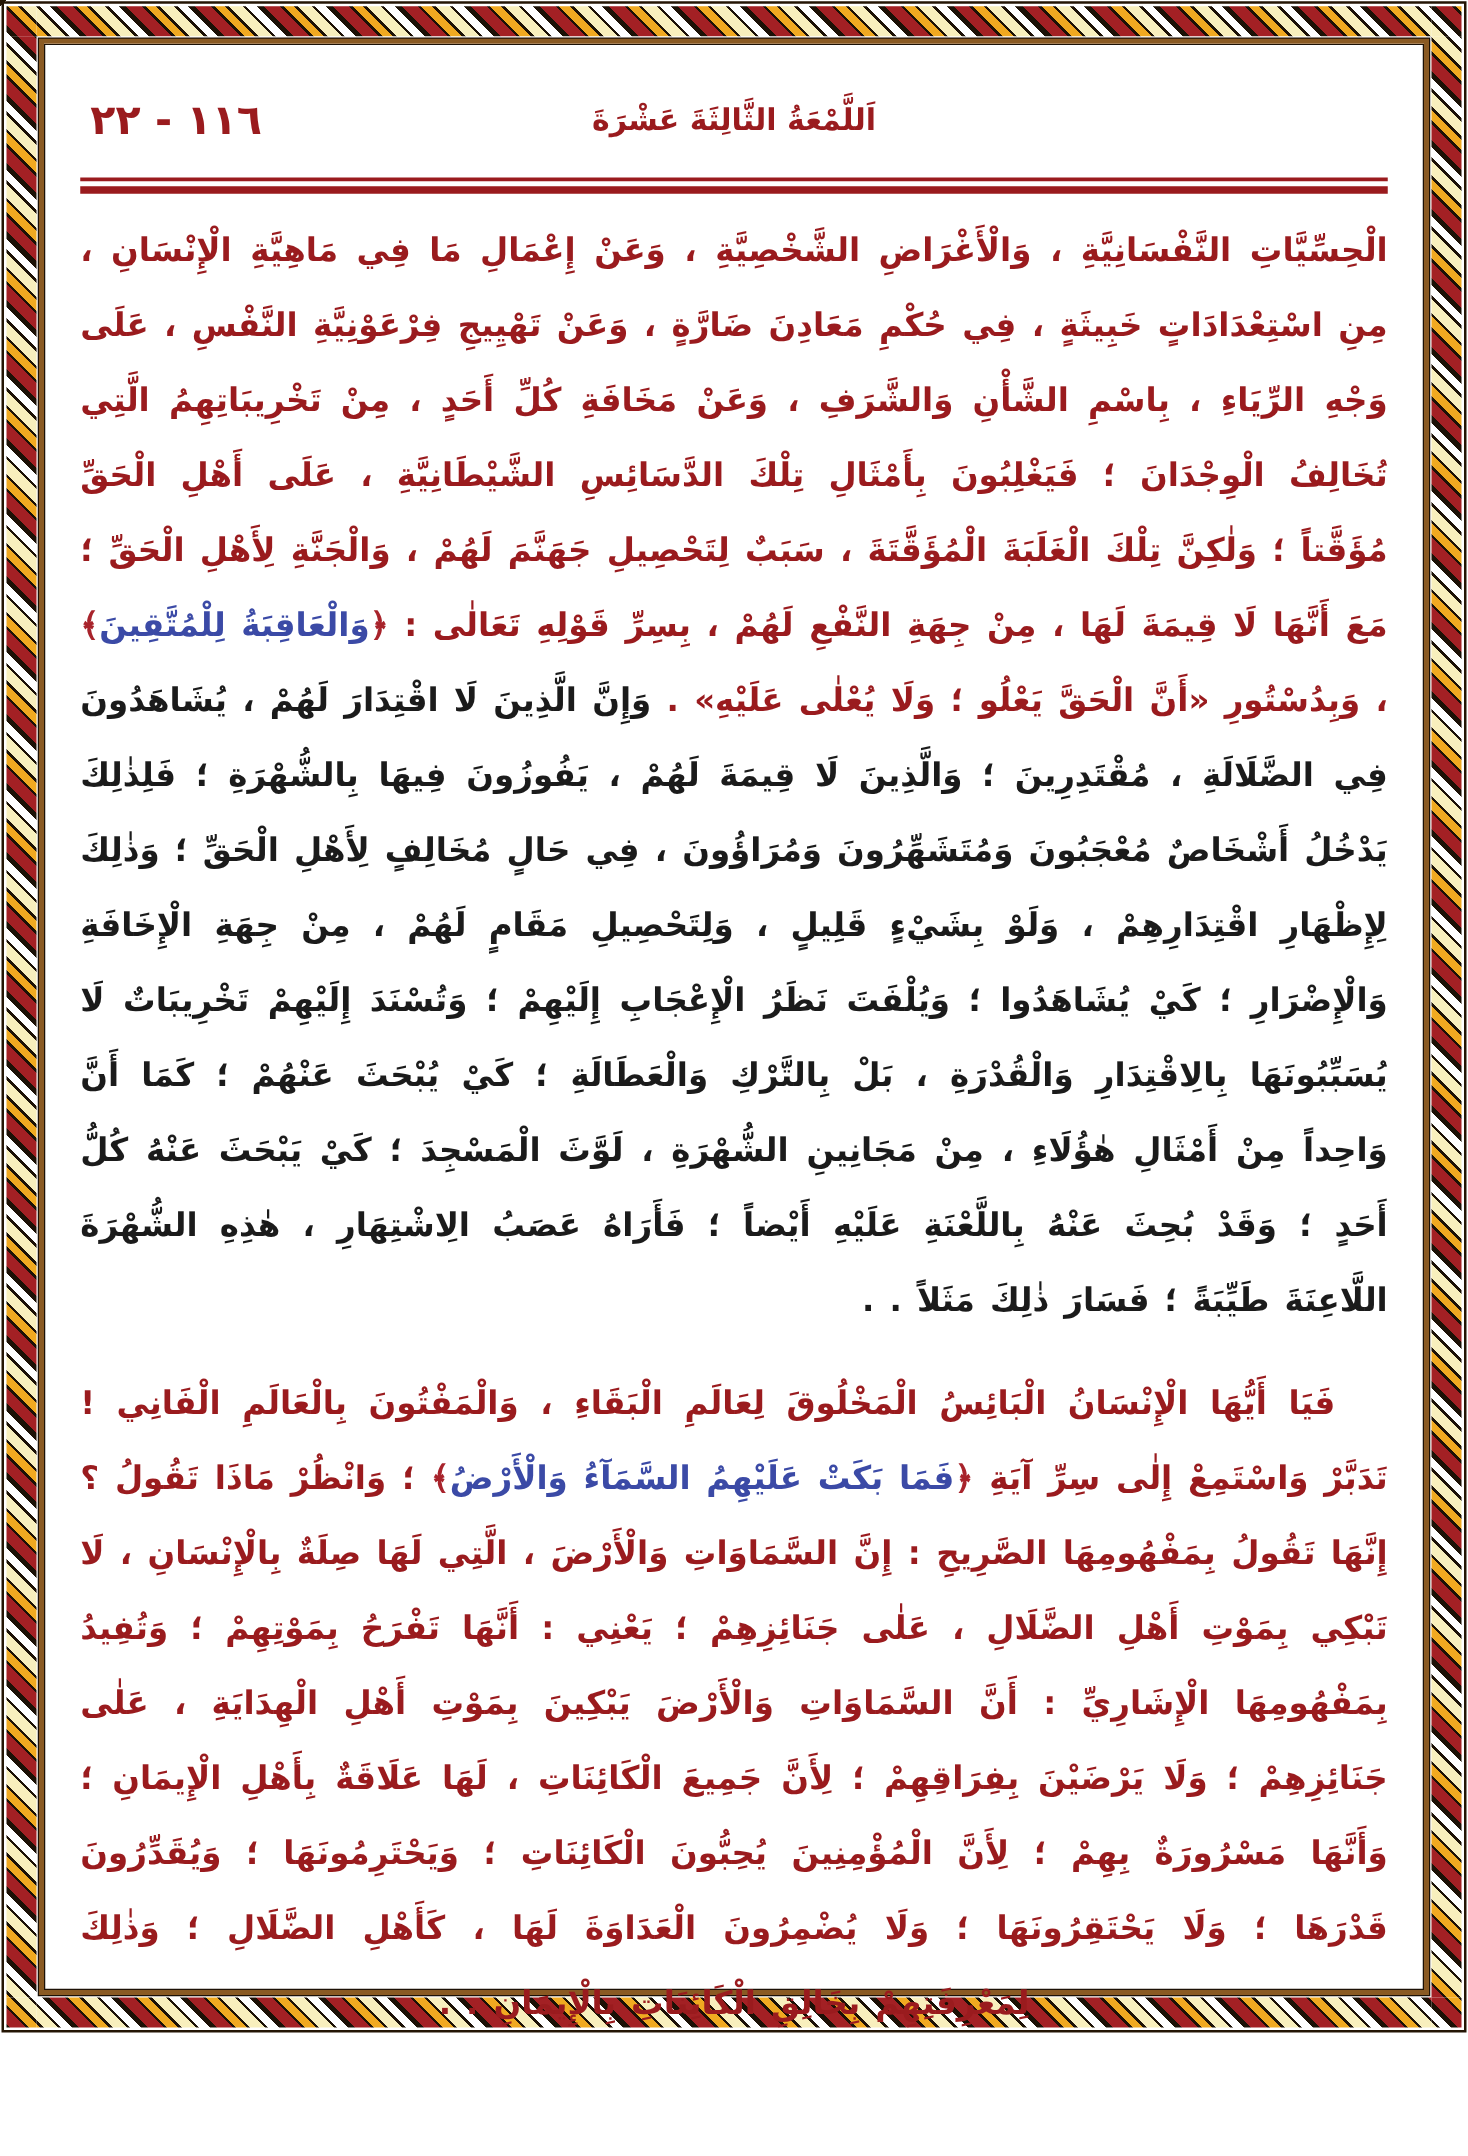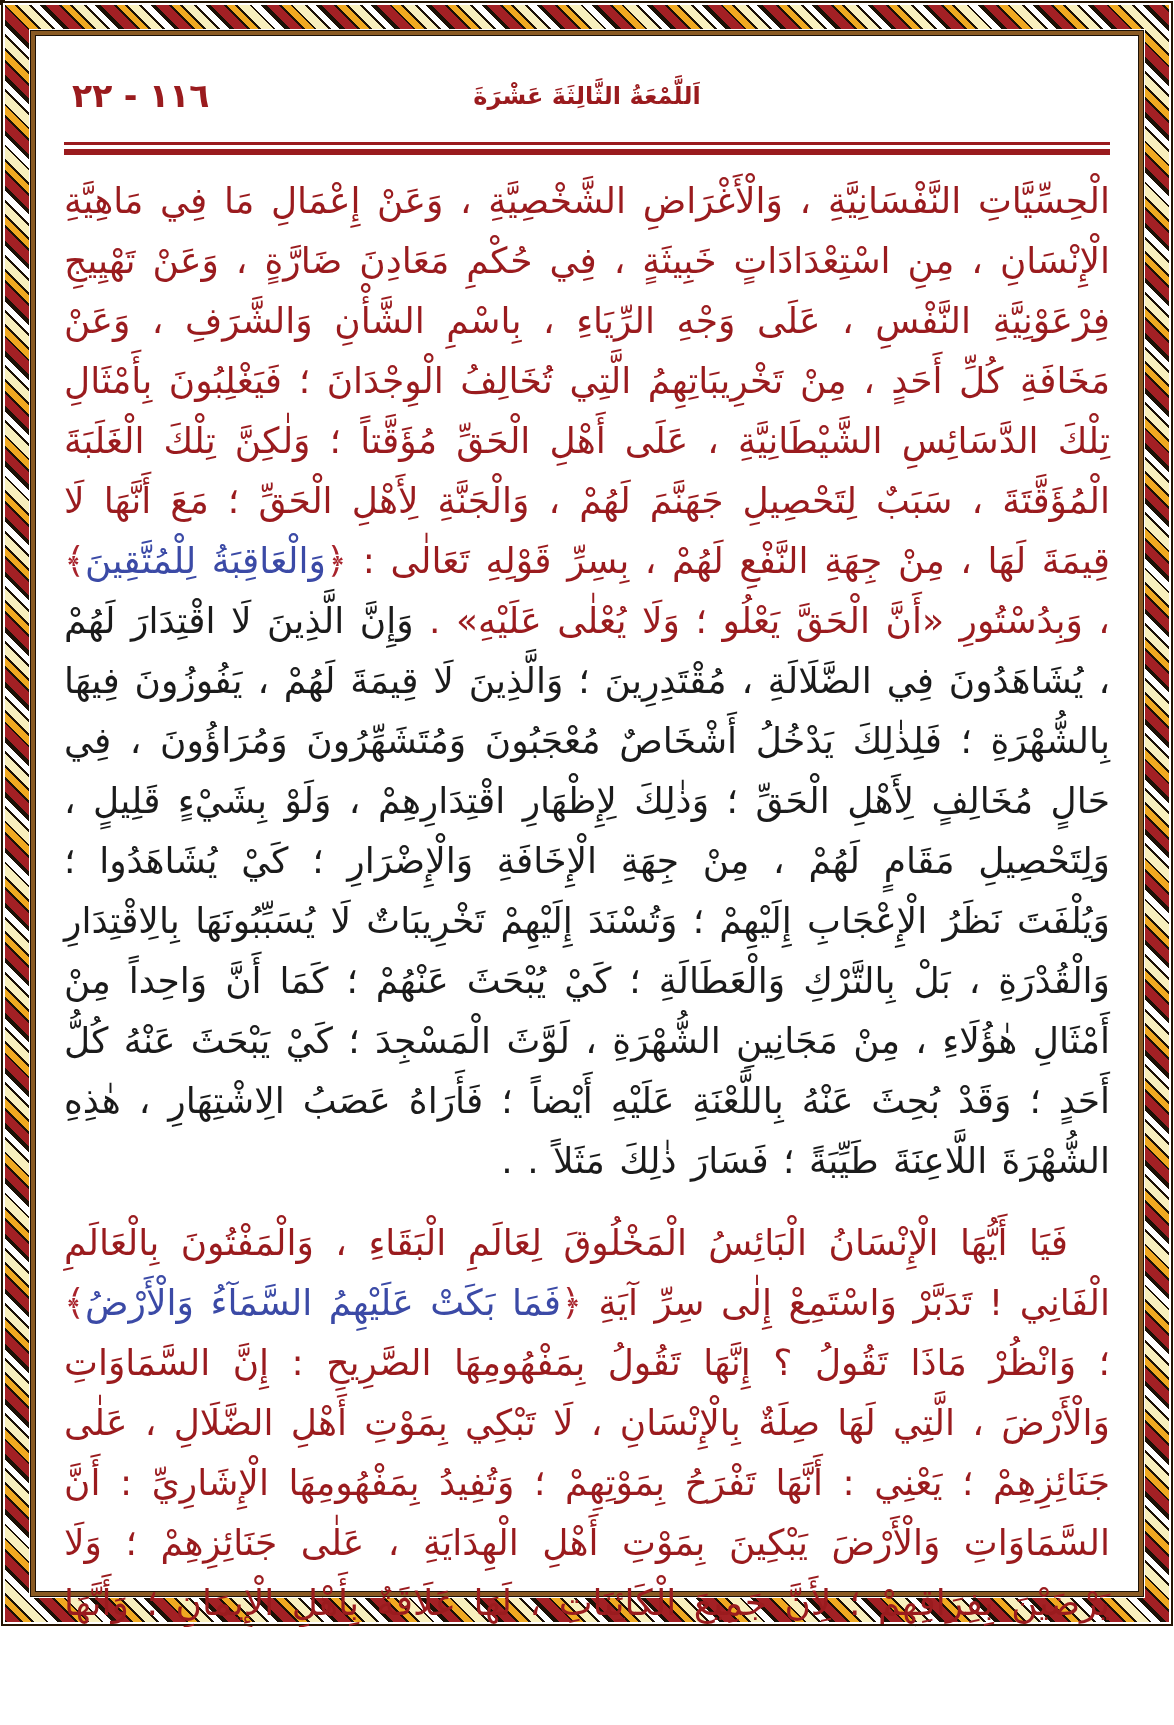--- a/index.html
+++ b/index.html
@@ -60,21 +60,21 @@
     font-size:33px;font-weight:bold;color:#9a1b1e;
     line-height:64px;direction:rtl;
   }
   .header-divider{margin-top:14px;}
   .rule-thin{height:3px;background:#9a1b1e;}
   .rule-thick{height:6px;background:#9a1b1e;margin-top:4px;}
   
   .body-text{margin-top:16px;}
   .para{
     margin:0;
-    font-size:36px;font-weight:normal;
+    font-size:26px;font-weight:bold;
     line-height:60px;
     text-align:justify;
     word-spacing:3px;
   }
   .p1{text-align-last:right;}
   .p2{margin-top:22px;text-indent:42px;text-align-last:center;}
   .t-red{color:#9a1b1e;}
   .t-black{color:#1b1b1b;}
   .t-blue{color:#3b4aa6;}
   .t-bracket{color:#a8232b;}

